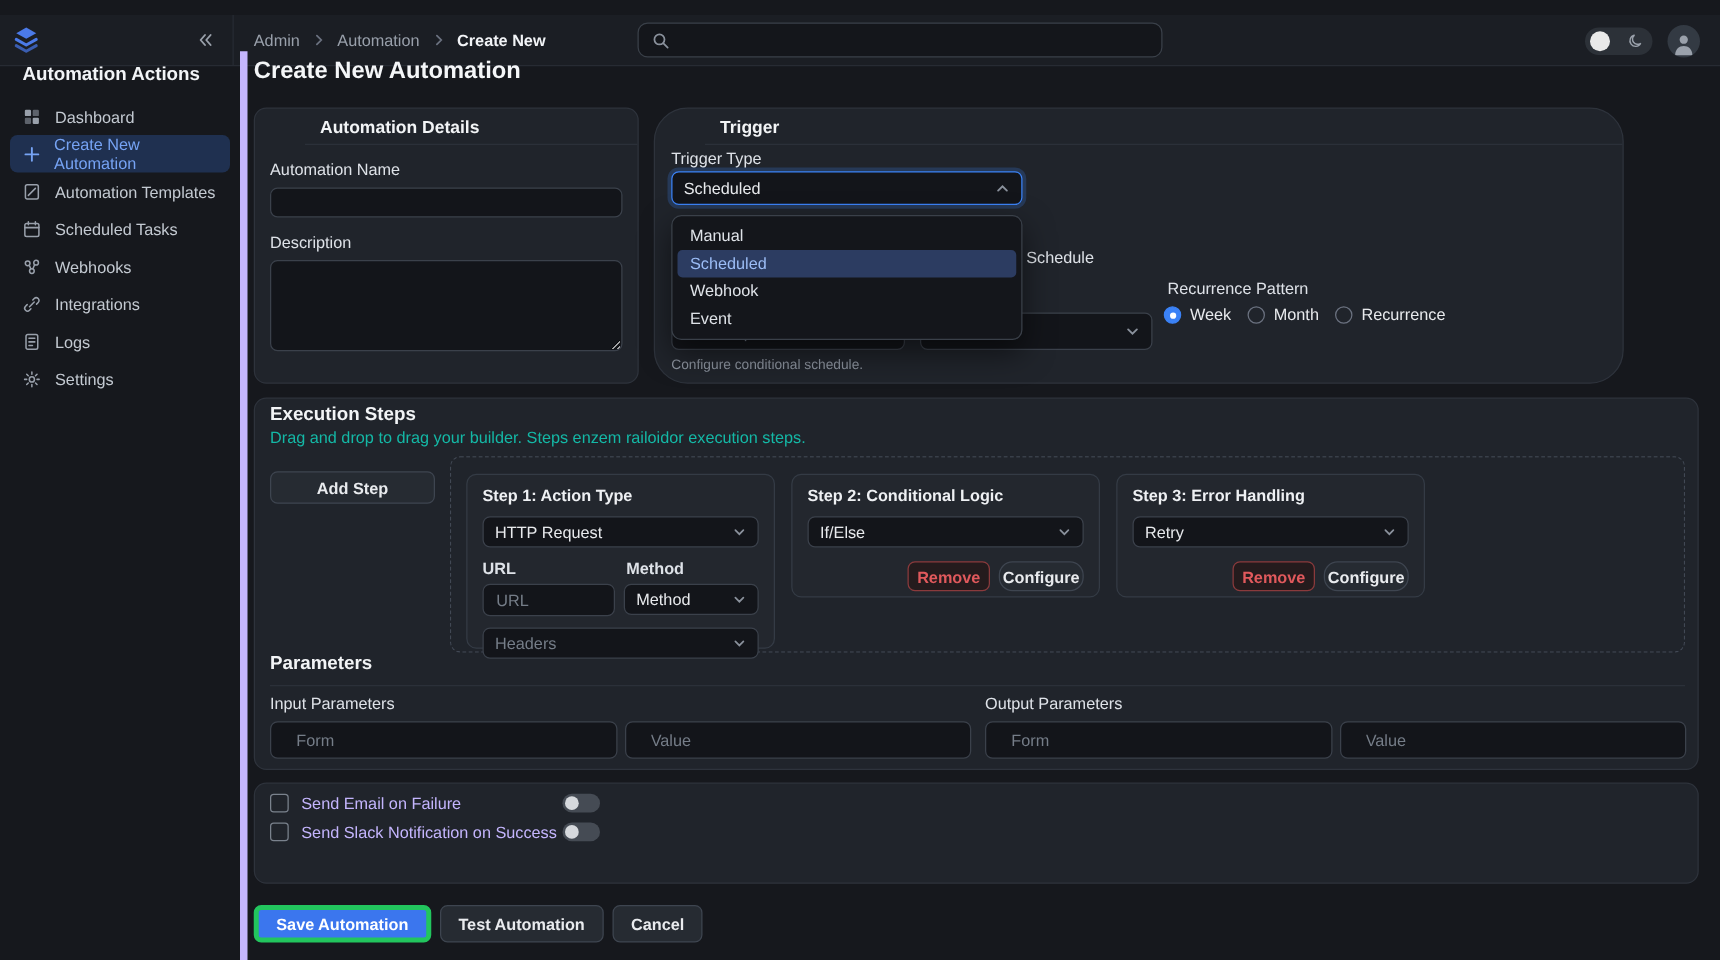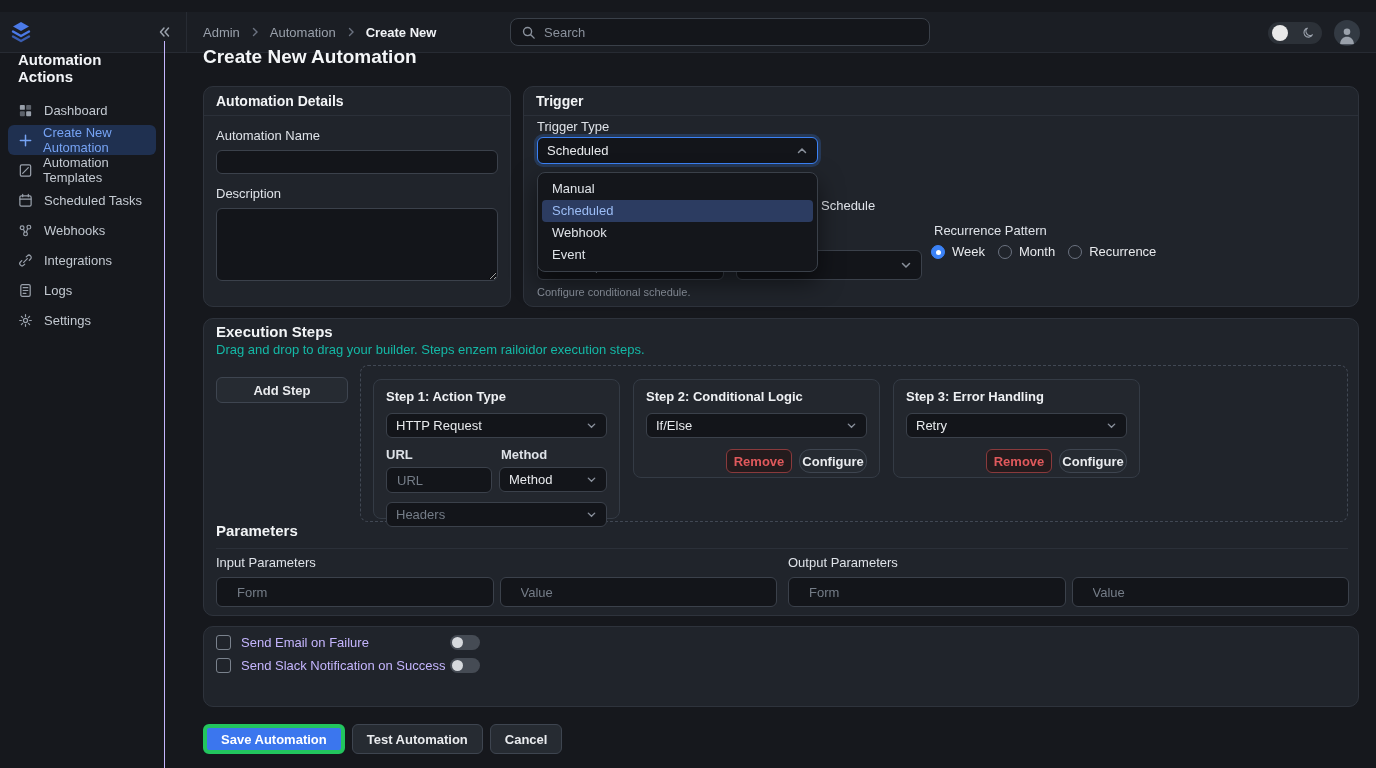--- a/index.html
+++ b/index.html
@@ -25,56 +25,56 @@
     color:#dfe3e9; font-size:13px; font-family:inherit; }
   .tb-search input::placeholder { color:#8a919c; }
   .tb-right { position:absolute; right:16px; top:0; height:41px; display:flex; align-items:center; gap:12px; }
   .theme-pill { width:54px; height:22px; border-radius:11px; background:#2c3138;
     display:flex; align-items:center; justify-content:space-between; padding:0 4px; cursor:pointer; }
   .theme-knob { width:16px; height:16px; border-radius:50%; background:#e9e9e9; }
   .avatar { width:26px; height:26px; border-radius:50%; background:#333a43;
     display:flex; align-items:flex-end; justify-content:center; overflow:hidden; cursor:pointer; }
 
   
-  .sidebar { position:absolute; left:0; top:41px; width:165px; height:727px;
-    border-right:1px solid #c4b5fd; padding:8px 8px 0 8px; }
+  .sidebar { position:absolute; left:0; top:41px; width:198px; height:727px;
+    border-right:6px solid #c4b5fd; padding:8px 8px 0 8px; }
   .sb-title { font-size:15px; font-weight:700; color:#f2f4f7; padding:2px 10px 10px 10px; }
   .sb-item { height:30px; display:flex; align-items:center; gap:10px; padding:0 10px;
     border-radius:6px; color:#c3c9d1; cursor:pointer; }
   .sb-item .sb-ico { color:#99a0ab; width:16px; }
   .sb-item.active { background:#1f3050; color:#76a3f4; }
   .sb-item.active .sb-ico { color:#76a3f4; }
 
   
   .main { position:absolute; left:187px; top:41px; width:1189px; height:727px; }
   .page-title { position:absolute; left:16px; top:5px; font-size:19px; font-weight:700; color:#f4f6f8; }
   .card { position:absolute; background:#20242b; border:1px solid #2e333c; border-radius:10px; }
   .card-head { height:29px; line-height:28px; padding:0 12px; font-size:14px; font-weight:700;
-    color:#f2f4f6; border-bottom:1px solid #2b3039; }
+    color:#f2f4f6; border-bottom:1px solid #2b3039;margin-left:40px; }
   .lbl { font-size:13px; font-weight:500; color:#dee2e8; }
   .inp { background:#13151a; border:1px solid #3b414b; border-radius:6px; color:#e8eaed;
     font-size:13px; font-family:inherit; padding:0 10px; outline:none; width:100%; }
   .inp::placeholder { color:#757d88; }
   .sel { background:#13151a; border:1px solid #3b414b; border-radius:6px; color:#e8eaed;
     display:flex; align-items:center; justify-content:space-between; padding:0 9px; cursor:pointer; }
   .sel .muted { color:#757d88; }
   .chev { color:#8a919c; flex:none; }
 
   
   .card-details { left:16px; top:45px; width:308px; height:221px; }
   .cd-body { padding:10px 12px; }
   .cd-body .lbl { margin:2px 0 7px; }
   .cd-name { height:24px; }
   .cd-desc-lbl { margin-top:12px !important; }
   .cd-desc { width:100%; height:73px; background:#13151a; border:1px solid #3b414b;
     border-radius:6px; color:#e8eaed; font-family:inherit; font-size:13px; padding:6px 9px;
     resize:both; outline:none; }
 
   
-  .card-trigger { left:336px; top:45px; width:836px; height:221px; }
+  .card-trigger { left:336px; top:45px; width:776px; height:221px;border-radius:27px; }
   .tc-type-lbl { position:absolute; left:13px; top:32px; }
   .tc-select { position:absolute; left:13px; top:50px; width:281px; height:27px;
     border-color:#3b82f6; box-shadow:0 0 0 3px rgba(59,130,246,.22); }
   .tc-dropdown { position:absolute; left:13px; top:85px; width:281px; z-index:10;
     background:#14161b; border:1px solid #3a4049; border-radius:8px; padding:5px 0;
     box-shadow:0 10px 24px rgba(0,0,0,.5); }
   .tc-opt { line-height:22px; padding:0 14px; color:#dfe3e8; font-size:13px; cursor:pointer; }
   .tc-opt.selected { margin:0 4px; padding:0 10px; border-radius:4px; background:#2c3c61; color:#9cbdf6; }
   .tc-sched-lbl { position:absolute; left:297px; top:111px; }
   .tc-rec-lbl { position:absolute; left:410px; top:136px; }
@@ -177,21 +177,20 @@
     </span>
     <span class="crumb-last">Create New</span>
   </nav>
   <div class="tb-search">
     <span>
       <svg width="15" height="15" viewBox="0 0 16 16" fill="none" stroke="#8a919c" stroke-width="1.5" stroke-linecap="round">
         <circle cx="7" cy="7" r="4.3"></circle>
           <path d="M10.4 10.4 L14 14"></path>
       </svg>
     </span>
-    <input type="text" placeholder="Search" style="">
   </div>
   <div class="tb-right">
     <div class="theme-pill">
       <span class="theme-knob"></span>
       <span style="margin-right:3px;">
         <svg width="13" height="13" viewBox="0 0 16 16" fill="none" stroke="#9aa1ab" stroke-width="1.4">
           <path d="M13 10.6 A5.6 5.6 0 1 1 6.9 2.6 A4.7 4.7 0 0 0 13 10.6 Z"></path>
         </svg>
       </span>
     </div>

